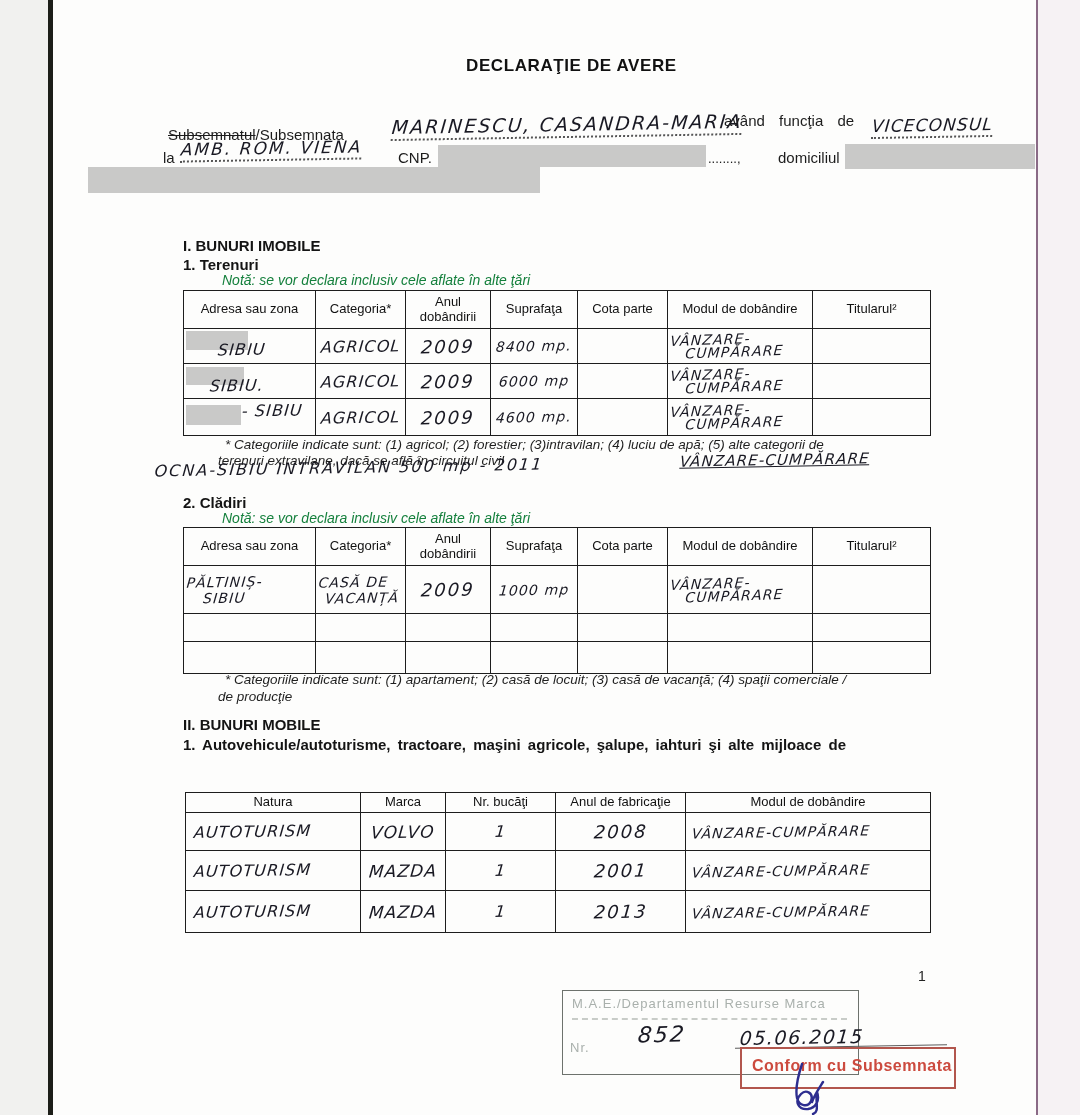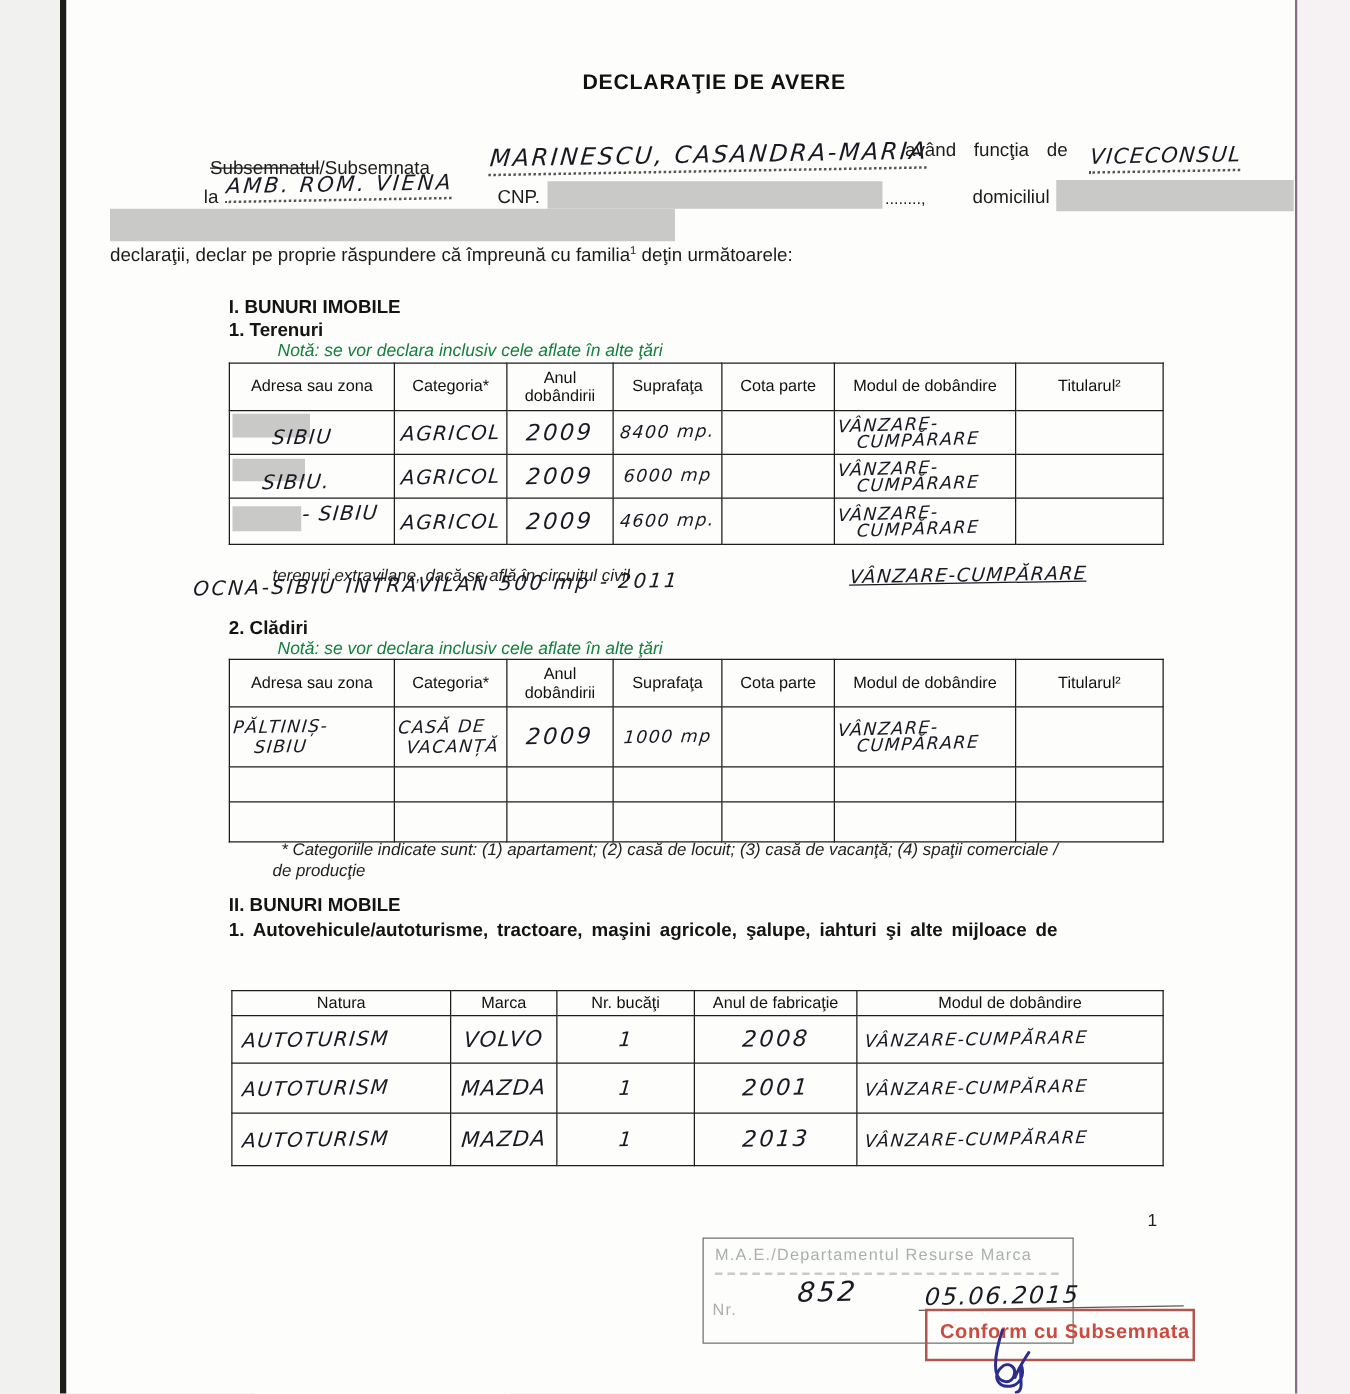--- a/index.html
+++ b/index.html
@@ -66,23 +66,20 @@
 
   <div class="abs body-txt" style="left:163px;top:149px;">la</div>
   <div class="abs hw dotted" style="left:181px;top:138px;font-size:17px;letter-spacing:2px;">AMB. ROM. VIENA</div>
   <div class="abs body-txt" style="left:398px;top:149px;">CNP.</div>
   <div class="abs redact" style="left:438px;top:145px;width:268px;height:22px;"></div>
   <div class="abs body-txt" style="left:708px;top:151px;font-size:13px;">........,</div>
   <div class="abs body-txt" style="left:778px;top:149px;">domiciliul</div>
   <div class="abs redact" style="left:845px;top:144px;width:190px;height:25px;"></div>
 
   <div class="abs redact" style="left:88px;top:167px;width:452px;height:26px;"></div>
-  <div class="abs body-txt" style="left:88px;top:195px;">
-    <span>declaraţii, declar pe proprie răspundere că împreună cu familia</span><sup>1</sup><span> deţin următoarele:</span>
-  </div>
 
   <div class="abs heading" style="left:183px;top:237px;">I. BUNURI IMOBILE</div>
   <div class="abs heading" style="left:183px;top:256px;">1. Terenuri</div>
   <div class="abs note" style="left:222px;top:272px;">Notă: se vor declara inclusiv cele aflate în alte ţări</div>
 
   <table class="doc abs" style="left:183px;top:290px;width:747px;">
     <colgroup>
         <col style="width:132px">
         <col style="width:90px">
         <col style="width:85px">
@@ -133,20 +130,21 @@
       <td><span class="hw hw-med">AGRICOL</span></td>
       <td><span class="hw hw-yr">2009</span></td>
       <td><span class="hw hw-sm">4600 mp.</span></td>
       <td></td>
       <td style="text-align:left;"><span class="hw hw-sm mod2"><span>VÂNZARE-</span><span class="l2">CUMPĂRARE</span></span></td>
       <td></td>
     </tr>
   </tbody>
     </table>
 
+  <div class="abs footnote" style="left:225px;top:437px;">* Categoriile indicate sunt: (1) agricol; (2) forestier; (3)intravilan; (4) luciu de apă; (5) alte categorii de</div>
   <div class="abs footnote" style="left:218px;top:453px;">terenuri extravilane, dacă se află în circuitul civil</div>
   <div class="abs hw" style="left:155px;top:458px;font-size:16px;letter-spacing:2px;">OCNA-SIBIU   INTRAVILAN   500 mp - 2011</div>
   <div class="abs hw" style="left:680px;top:451px;font-size:15px;text-decoration:underline;">VÂNZARE-CUMPĂRARE</div>
 
   <div class="abs heading" style="left:183px;top:494px;">2. Clădiri</div>
   <div class="abs note" style="left:222px;top:510px;">Notă: se vor declara inclusiv cele aflate în alte ţări</div>
 
   <table class="doc abs" style="left:183px;top:527px;width:747px;">
     <colgroup>
         <col style="width:132px">

